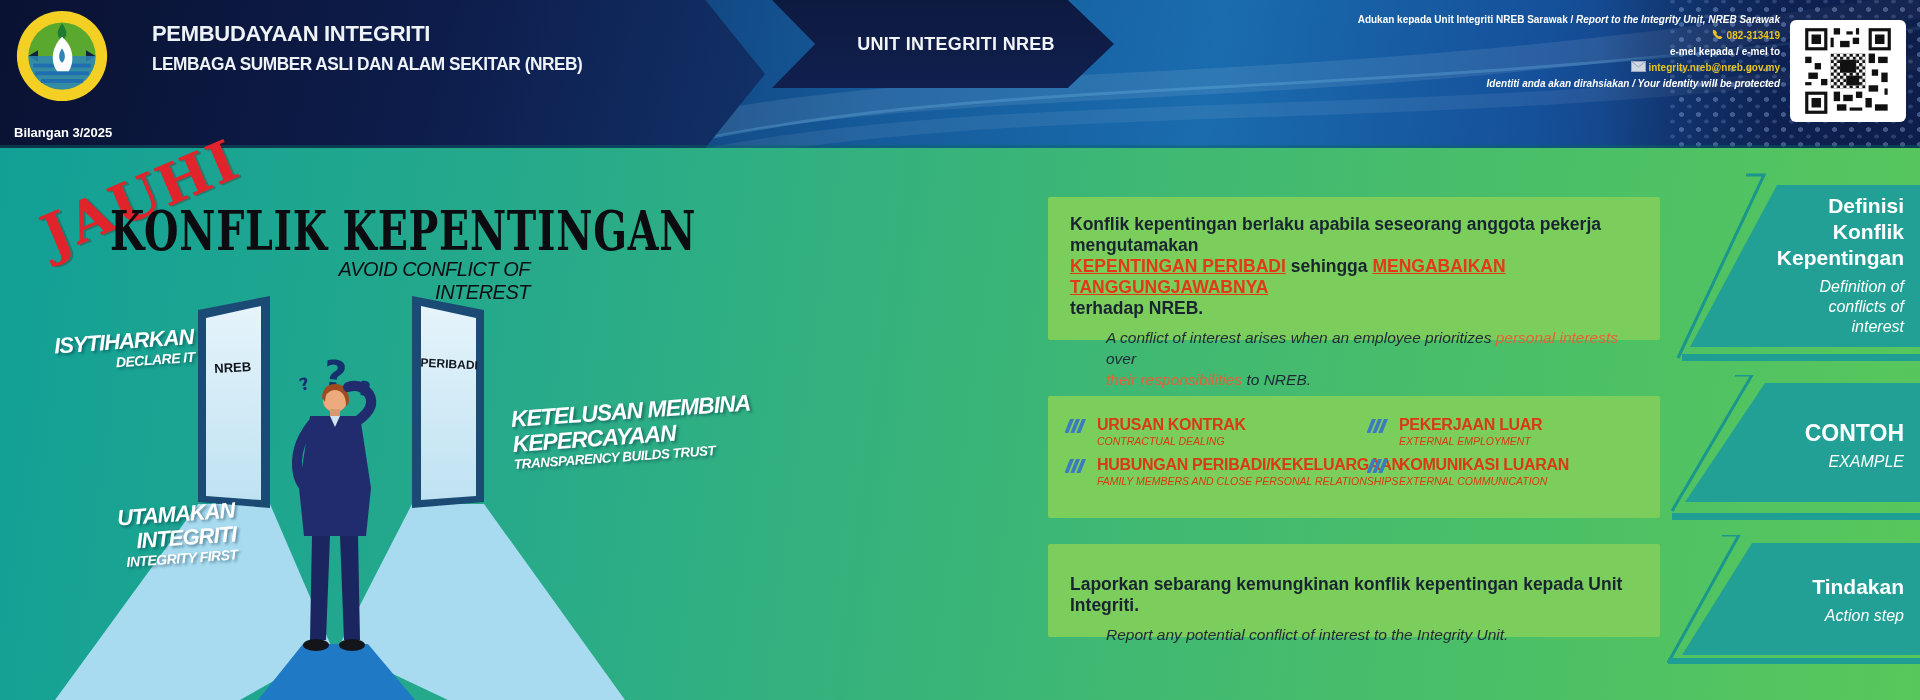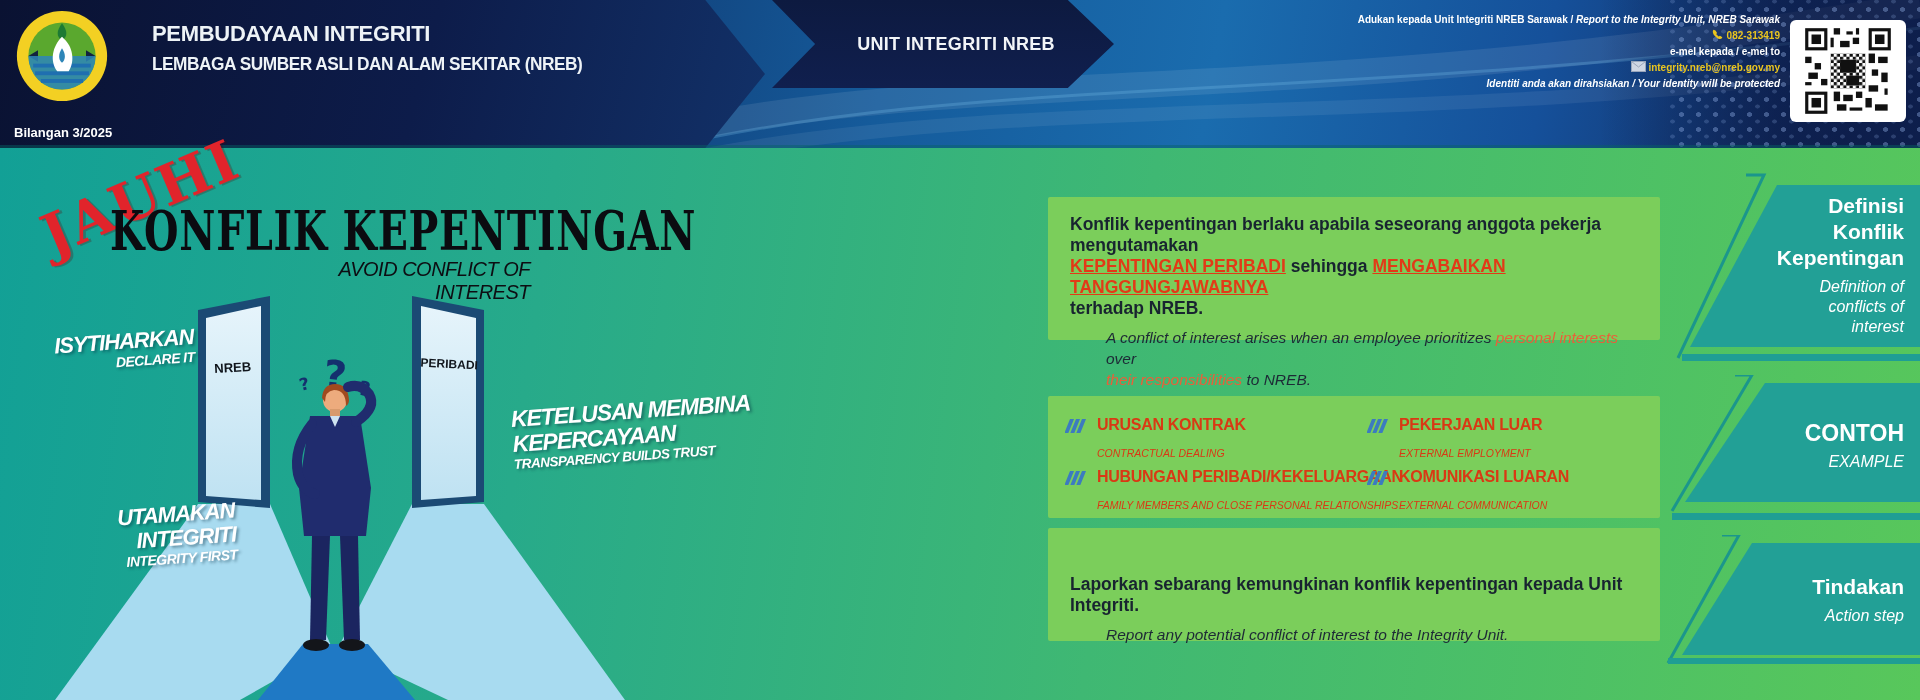--- a/index.html
+++ b/index.html
@@ -61,33 +61,33 @@
   .lab-integrity{left:16px;top:358px;width:220px;}
   .lab-transparency{left:512px;top:250px;width:260px;}
   .lab-transparency .b{font-size:23px;line-height:25px;}
   .lab-transparency .s{font-size:13.5px;}
 
   
   .panel{position:absolute;left:1048px;width:612px;background:#7bce5b;border-radius:2px;
     color:#182430;}
   .panel-def{top:49px;height:143px;padding:17px 22px;box-sizing:border-box;}
   .panel-ex{top:248px;height:122px;box-sizing:border-box;}
-  .panel-act{top:380px;height:113px;padding:46px 22px;box-sizing:border-box;}
+  .panel-act{top:396px;height:93px;padding:30px 22px;box-sizing:border-box;}
   .p-bold{font-size:17.5px;font-weight:bold;line-height:21px;}
   .p-it{font-size:15.5px;font-style:italic;line-height:21px;margin-top:8px;color:#1d2a36;margin-left:36px;}
   .redb{color:#e23a17;text-decoration:underline;}
   .redi{color:#e8603a;}
 
   .ex-col{position:absolute;top:20px;}
   .ex-col1{left:17px;width:300px;}
   .ex-col2{left:319px;width:280px;}
   .ex-item{display:flex;gap:8px;margin-bottom:9px;}
   .ex-icon{flex:0 0 24px;margin-top:3px;}
   .ex-title{font-size:16px;font-weight:bold;color:#d93914;letter-spacing:-0.3px;white-space:nowrap;}
-  .ex-sub{font-size:10.5px;font-style:italic;color:#d93914;margin-top:13px;white-space:nowrap;}
+  .ex-sub{font-size:10.5px;font-style:italic;color:#d93914;margin-top:1px;white-space:nowrap;}
 
   
   .tab-text{position:absolute;right:16px;text-align:right;color:#fff;}
   .tab-text .tb{font-size:21px;font-weight:bold;line-height:26px;}
   .tab-text .ts{font-size:16px;font-weight:normal;font-style:italic;line-height:20px;}
   .tab-text .gap{height:6px;}
 </style>
 </head>
 <body>
 

